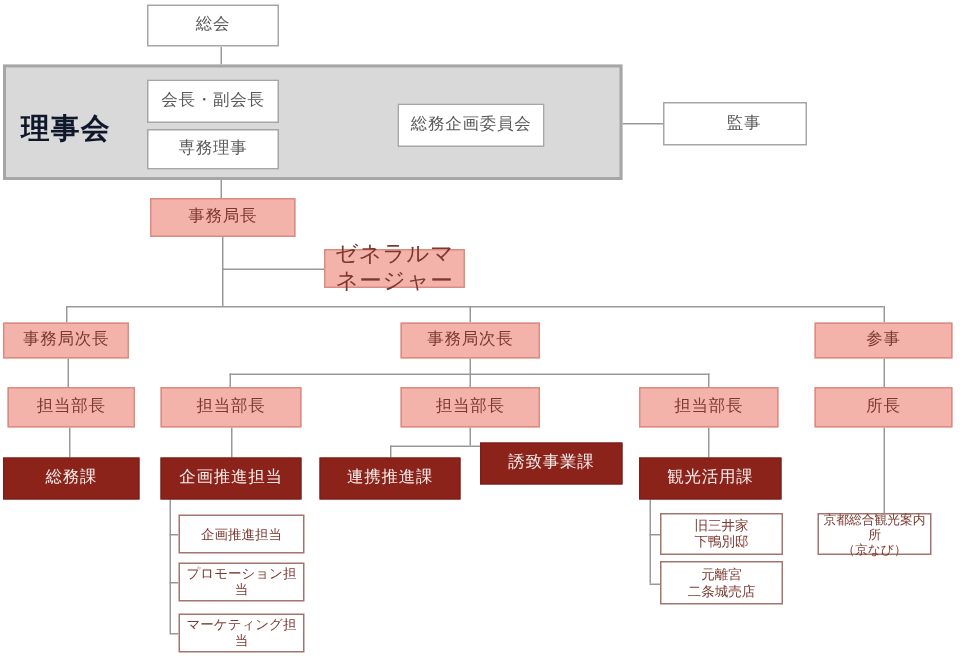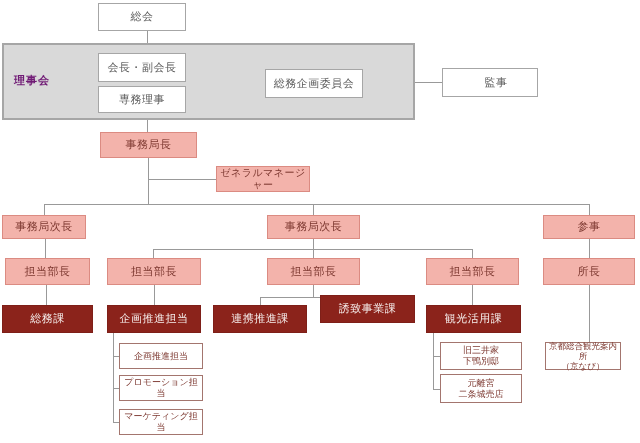--- a/index.html
+++ b/index.html
@@ -46,29 +46,29 @@
   }
   .container-gray {
     position: absolute;
     box-sizing: border-box;
     background: #d9d9d9;
     border: 2px solid #a6a6a6;
   }
   .board-label {
     position: absolute;
     font-weight: bold;
-    font-size: 11px;
-    color: #701a75;
+    font-size: 19px;
+    color: #0f172a;
     letter-spacing: 1px;
   }
   .line {
     position: absolute;
     background: #999999;
   }
-  .fs9 { font-size: 10px; }
+  .fs9 { font-size: 15px; }
   .fs85 { font-size: 8.5px; }
 </style>
 </head>
 <body>
 
 <div class="canvas">
 
   <div class="line" style="left:147px; top:31px; width:1px; height:12px;"></div>
   <div class="line" style="left:415px; top:82px; width:27px; height:1px;"></div>
   <div class="line" style="left:147px; top:113px; width:1px; height:19px;"></div>

